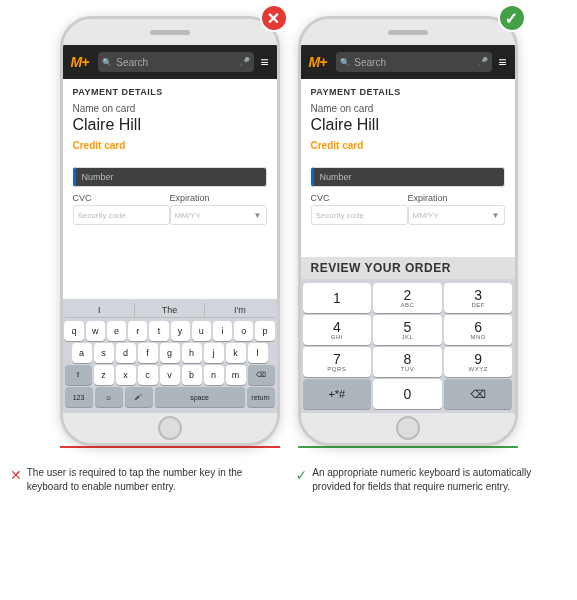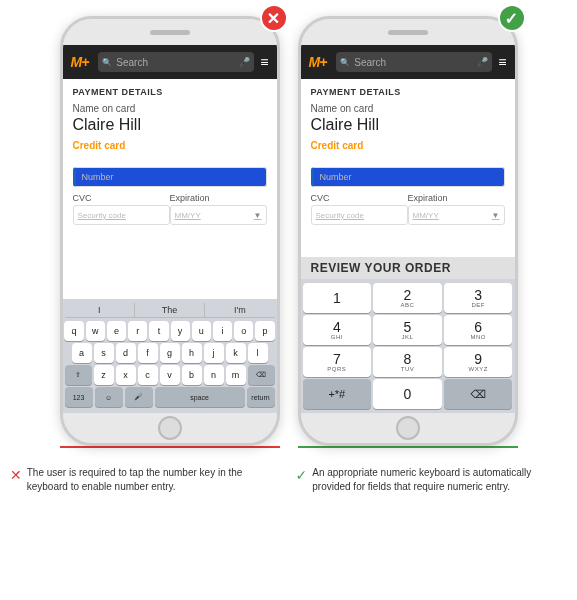--- a/index.html
+++ b/index.html
@@ -154,21 +154,21 @@
     .input-field {
       border: 1px solid #ddd;
       border-radius: 3px;
       height: 20px;
       padding: 0 6px;
       font-size: 9px;
       color: #bbb;
       display: flex;
       align-items: center;
       margin-bottom: 6px;
-      background: #1d4ed8;
+      background: #404040;
     }
     .input-field.active-border {
       border-left: 3px solid #1565c0;
     }
 
     .row-fields {
       display: flex;
       margin-bottom: 21px;
     }
     .row-fields .col { flex: 1; }
@@ -181,21 +181,20 @@
       border: 1px solid #ddd;
       border-radius: 3px;
       height: 20px;
       padding: 0 4px;
       font-size: 8px;
       color: #bbb;
       display: flex;
       align-items: center;
       background: #fff;
       justify-content: space-between;
-      text-decoration: underline;
     }
 
     
     .keyboard-qwerty {
       background: #d1d5db;
       padding: 4px 2px;
       flex-shrink: 0;
     }
     .kb-suggestions {
       display: flex;

